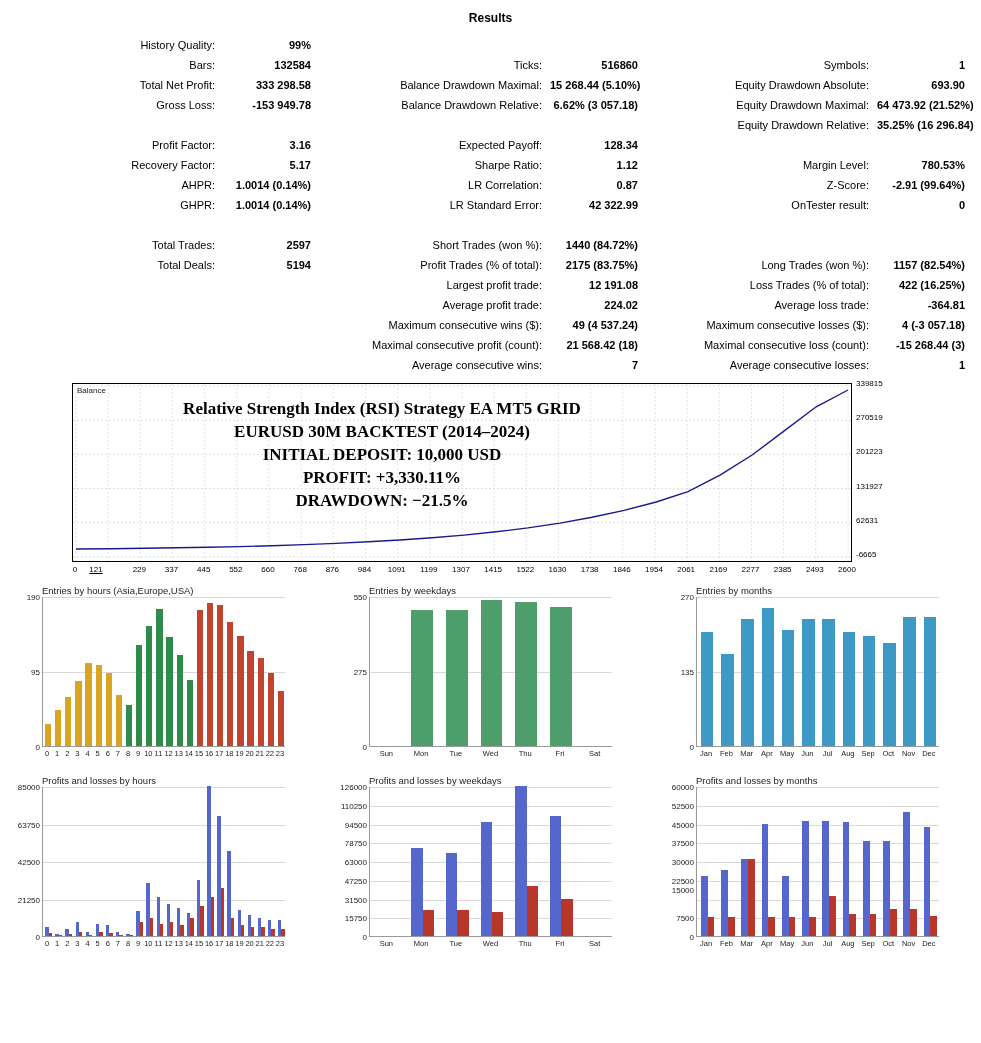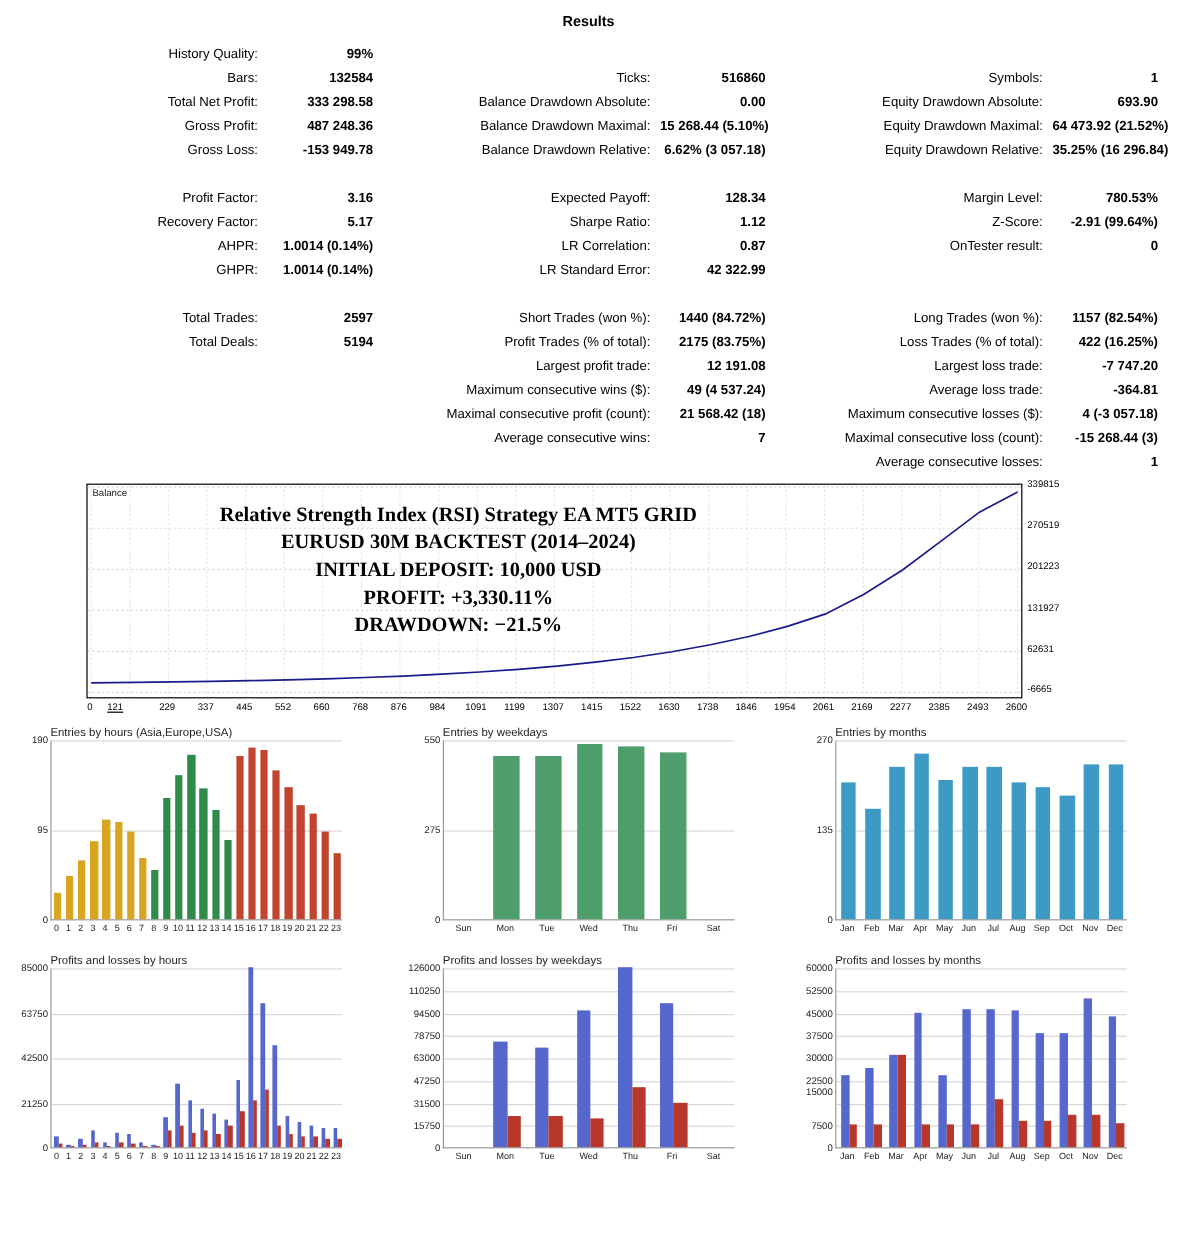--- a/index.html
+++ b/index.html
@@ -182,24 +182,20 @@
       </div>
       <div class="srow">
         <div class="lbl">Bars:</div>
         <div class="val">132584</div>
       </div>
       <div class="srow">
         <div class="lbl">Total Net Profit:</div>
         <div class="val">333 298.58</div>
       </div>
       <div class="srow">
-        <div class="lbl">Gross Profit:</div>
-        <div class="val">487 248.36</div>
-      </div>
-      <div class="srow">
         <div class="lbl">Gross Loss:</div>
         <div class="val">-153 949.78</div>
       </div>
       <div class="srow spacer">
         <div class="lbl"></div>
         <div class="val"></div>
       </div>
       <div class="srow">
         <div class="lbl">Profit Factor:</div>
         <div class="val">3.16</div>
@@ -248,24 +244,20 @@
   <div class="stats-col" id="col1">
       <div class="srow spacer">
         <div class="lbl"></div>
         <div class="val"></div>
       </div>
       <div class="srow">
         <div class="lbl">Ticks:</div>
         <div class="val">516860</div>
       </div>
       <div class="srow">
-        <div class="lbl">Balance Drawdown Absolute:</div>
-        <div class="val">0.00</div>
-      </div>
-      <div class="srow">
         <div class="lbl">Balance Drawdown Maximal:</div>
         <div class="val">15 268.44 (5.10%)</div>
       </div>
       <div class="srow">
         <div class="lbl">Balance Drawdown Relative:</div>
         <div class="val">6.62% (3 057.18)</div>
       </div>
       <div class="srow spacer">
         <div class="lbl"></div>
         <div class="val"></div>
@@ -296,20 +288,24 @@
       </div>
       <div class="srow">
         <div class="lbl">Profit Trades (% of total):</div>
         <div class="val">2175 (83.75%)</div>
       </div>
       <div class="srow">
         <div class="lbl">Largest profit trade:</div>
         <div class="val">12 191.08</div>
       </div>
       <div class="srow">
+        <div class="lbl">Average profit trade:</div>
+        <div class="val">224.02</div>
+      </div>
+      <div class="srow">
         <div class="lbl">Maximum consecutive wins ($):</div>
         <div class="val">49 (4 537.24)</div>
       </div>
       <div class="srow">
         <div class="lbl">Maximal consecutive profit (count):</div>
         <div class="val">21 568.42 (18)</div>
       </div>
       <div class="srow">
         <div class="lbl">Average consecutive wins:</div>
         <div class="val">7</div>
@@ -360,24 +356,20 @@
         <div class="lbl"></div>
         <div class="val"></div>
       </div>
       <div class="srow">
         <div class="lbl">Long Trades (won %):</div>
         <div class="val">1157 (82.54%)</div>
       </div>
       <div class="srow">
         <div class="lbl">Loss Trades (% of total):</div>
         <div class="val">422 (16.25%)</div>
-      </div>
-      <div class="srow">
-        <div class="lbl">Largest loss trade:</div>
-        <div class="val">-7 747.20</div>
       </div>
       <div class="srow">
         <div class="lbl">Average loss trade:</div>
         <div class="val">-364.81</div>
       </div>
       <div class="srow">
         <div class="lbl">Maximum consecutive losses ($):</div>
         <div class="val">4 (-3 057.18)</div>
       </div>
       <div class="srow">

